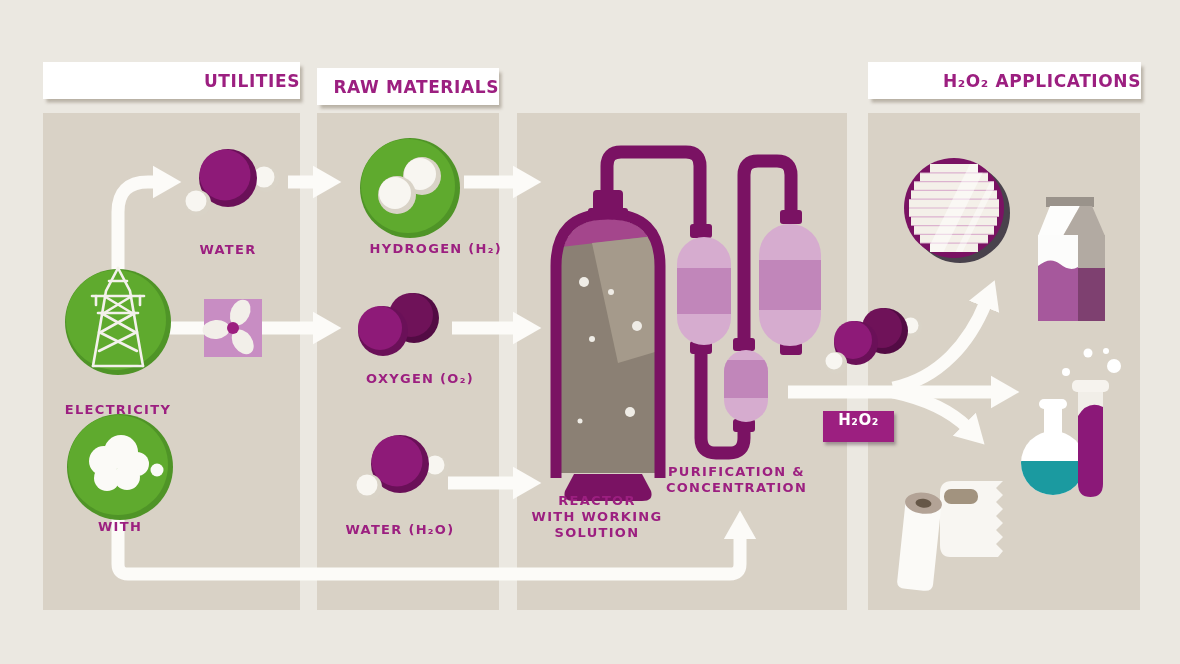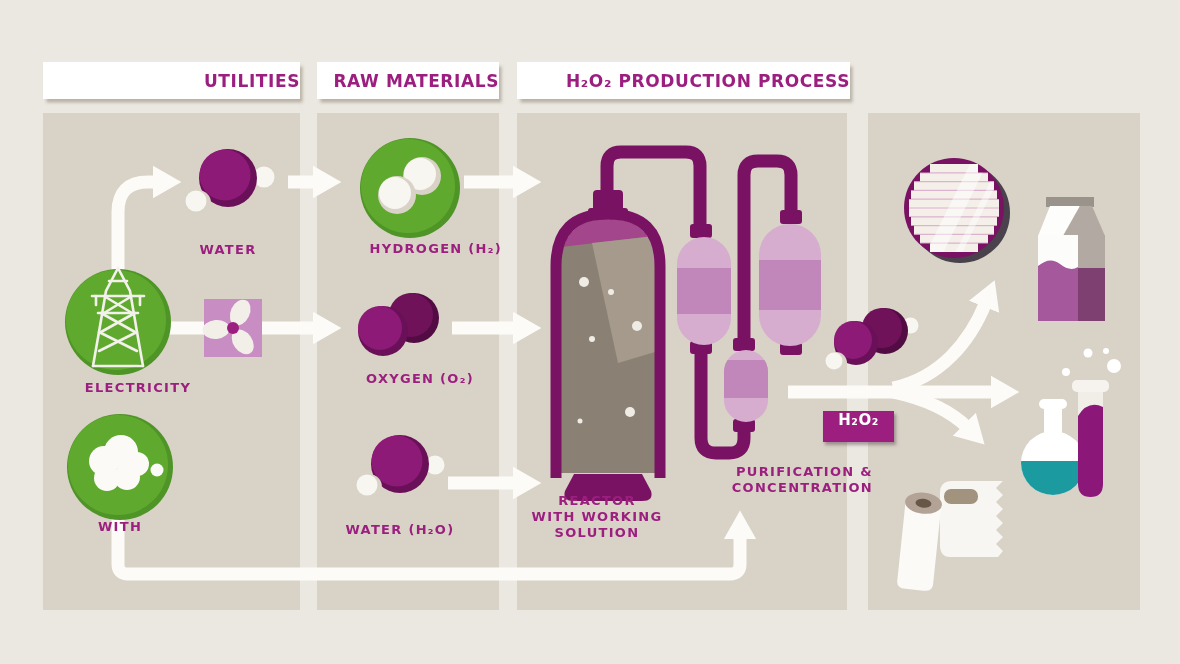--- a/index.html
+++ b/index.html
@@ -17,25 +17,25 @@
       letter-spacing:.5px;box-shadow:2px 3px 3px rgba(70,45,65,.4);z-index:3;}
 </style>
 </head>
 <body>
 
 <div class="stage">
 
   <div class="col-header" style="left:43px;width:257px;">
       <span>UTILITIES</span>
     </div>
-  <div class="col-header" style="left:317px;width:182px;">
+  <div class="col-header" style="left:317px;width:182px;margin-top:6px;">
       <span>RAW MATERIALS</span>
     </div>
-  <div class="col-header" style="left:517px;width:333px;">
-      <span>H₂O₂ PRODUCTION PROCESS</span>
+  <div class="col-header" style="left:868px;width:273px;">
+      <span>H₂O₂ APPLICATIONS</span>
     </div>
 
   <div class="panel" style="left:43px;width:257px;"></div>
   <div class="panel" style="left:317px;width:182px;"></div>
   <div class="panel" style="left:517px;width:330px;"></div>
   <div class="panel" style="left:868px;width:272px;"></div>
 
   <svg class="overlay" width="1180" height="664" viewBox="0 0 1180 664">
     <defs>
       <marker id="ah" viewBox="0 0 3 3" markerWidth="3" markerHeight="3" refX="0.4" refY="1.5" orient="auto" markerUnits="strokeWidth">
@@ -283,33 +283,33 @@
       <g fill="#ffffff">
         <circle cx="1066" cy="372" r="4"></circle>
           <circle cx="1088" cy="353" r="4.5"></circle>
         <circle cx="1106" cy="351" r="3"></circle>
           <circle cx="1114" cy="366" r="7"></circle>
       </g>
     </g>
   </svg>
 
   <div class="label" style="left:153px;top:242px;width:150px;text-align:center;"><span>WATER</span></div>
-  <div class="label" style="left:43px;top:380px;width:150px;margin-left:20px;"><span>ELECTRICITY</span></div>
+  <div class="label" style="left:43px;top:402px;width:150px;"><span>ELECTRICITY</span></div>
   <div class="label" style="left:45px;top:519px;width:150px;"><span>WITH</span></div>
 
   <div class="label" style="left:322px;top:241px;width:180px;text-align:right;"><span>HYDROGEN (H₂)</span></div>
   <div class="label" style="left:318px;top:371px;width:180px;padding-left:12px;"><span>OXYGEN (O₂)</span></div>
   <div class="label" style="left:315px;top:522px;width:170px;"><span>WATER (H₂O)</span></div>
 
   <div class="label" style="left:507px;top:493px;width:180px;">
     <span>REACTOR</span><br>
     <span>WITH WORKING</span><br>
     <span>SOLUTION</span>
   </div>
-  <div class="label" style="left:688px;top:464px;width:185px;text-align:right;">
+  <div class="label" style="left:644px;top:464px;width:185px;">
     <span>PURIFICATION &amp;</span><br>
     <span>CONCENTRATION</span>
   </div>
 
   <div class="badge">
       <span>H₂O₂</span>
     </div>
 
 </div>
 

